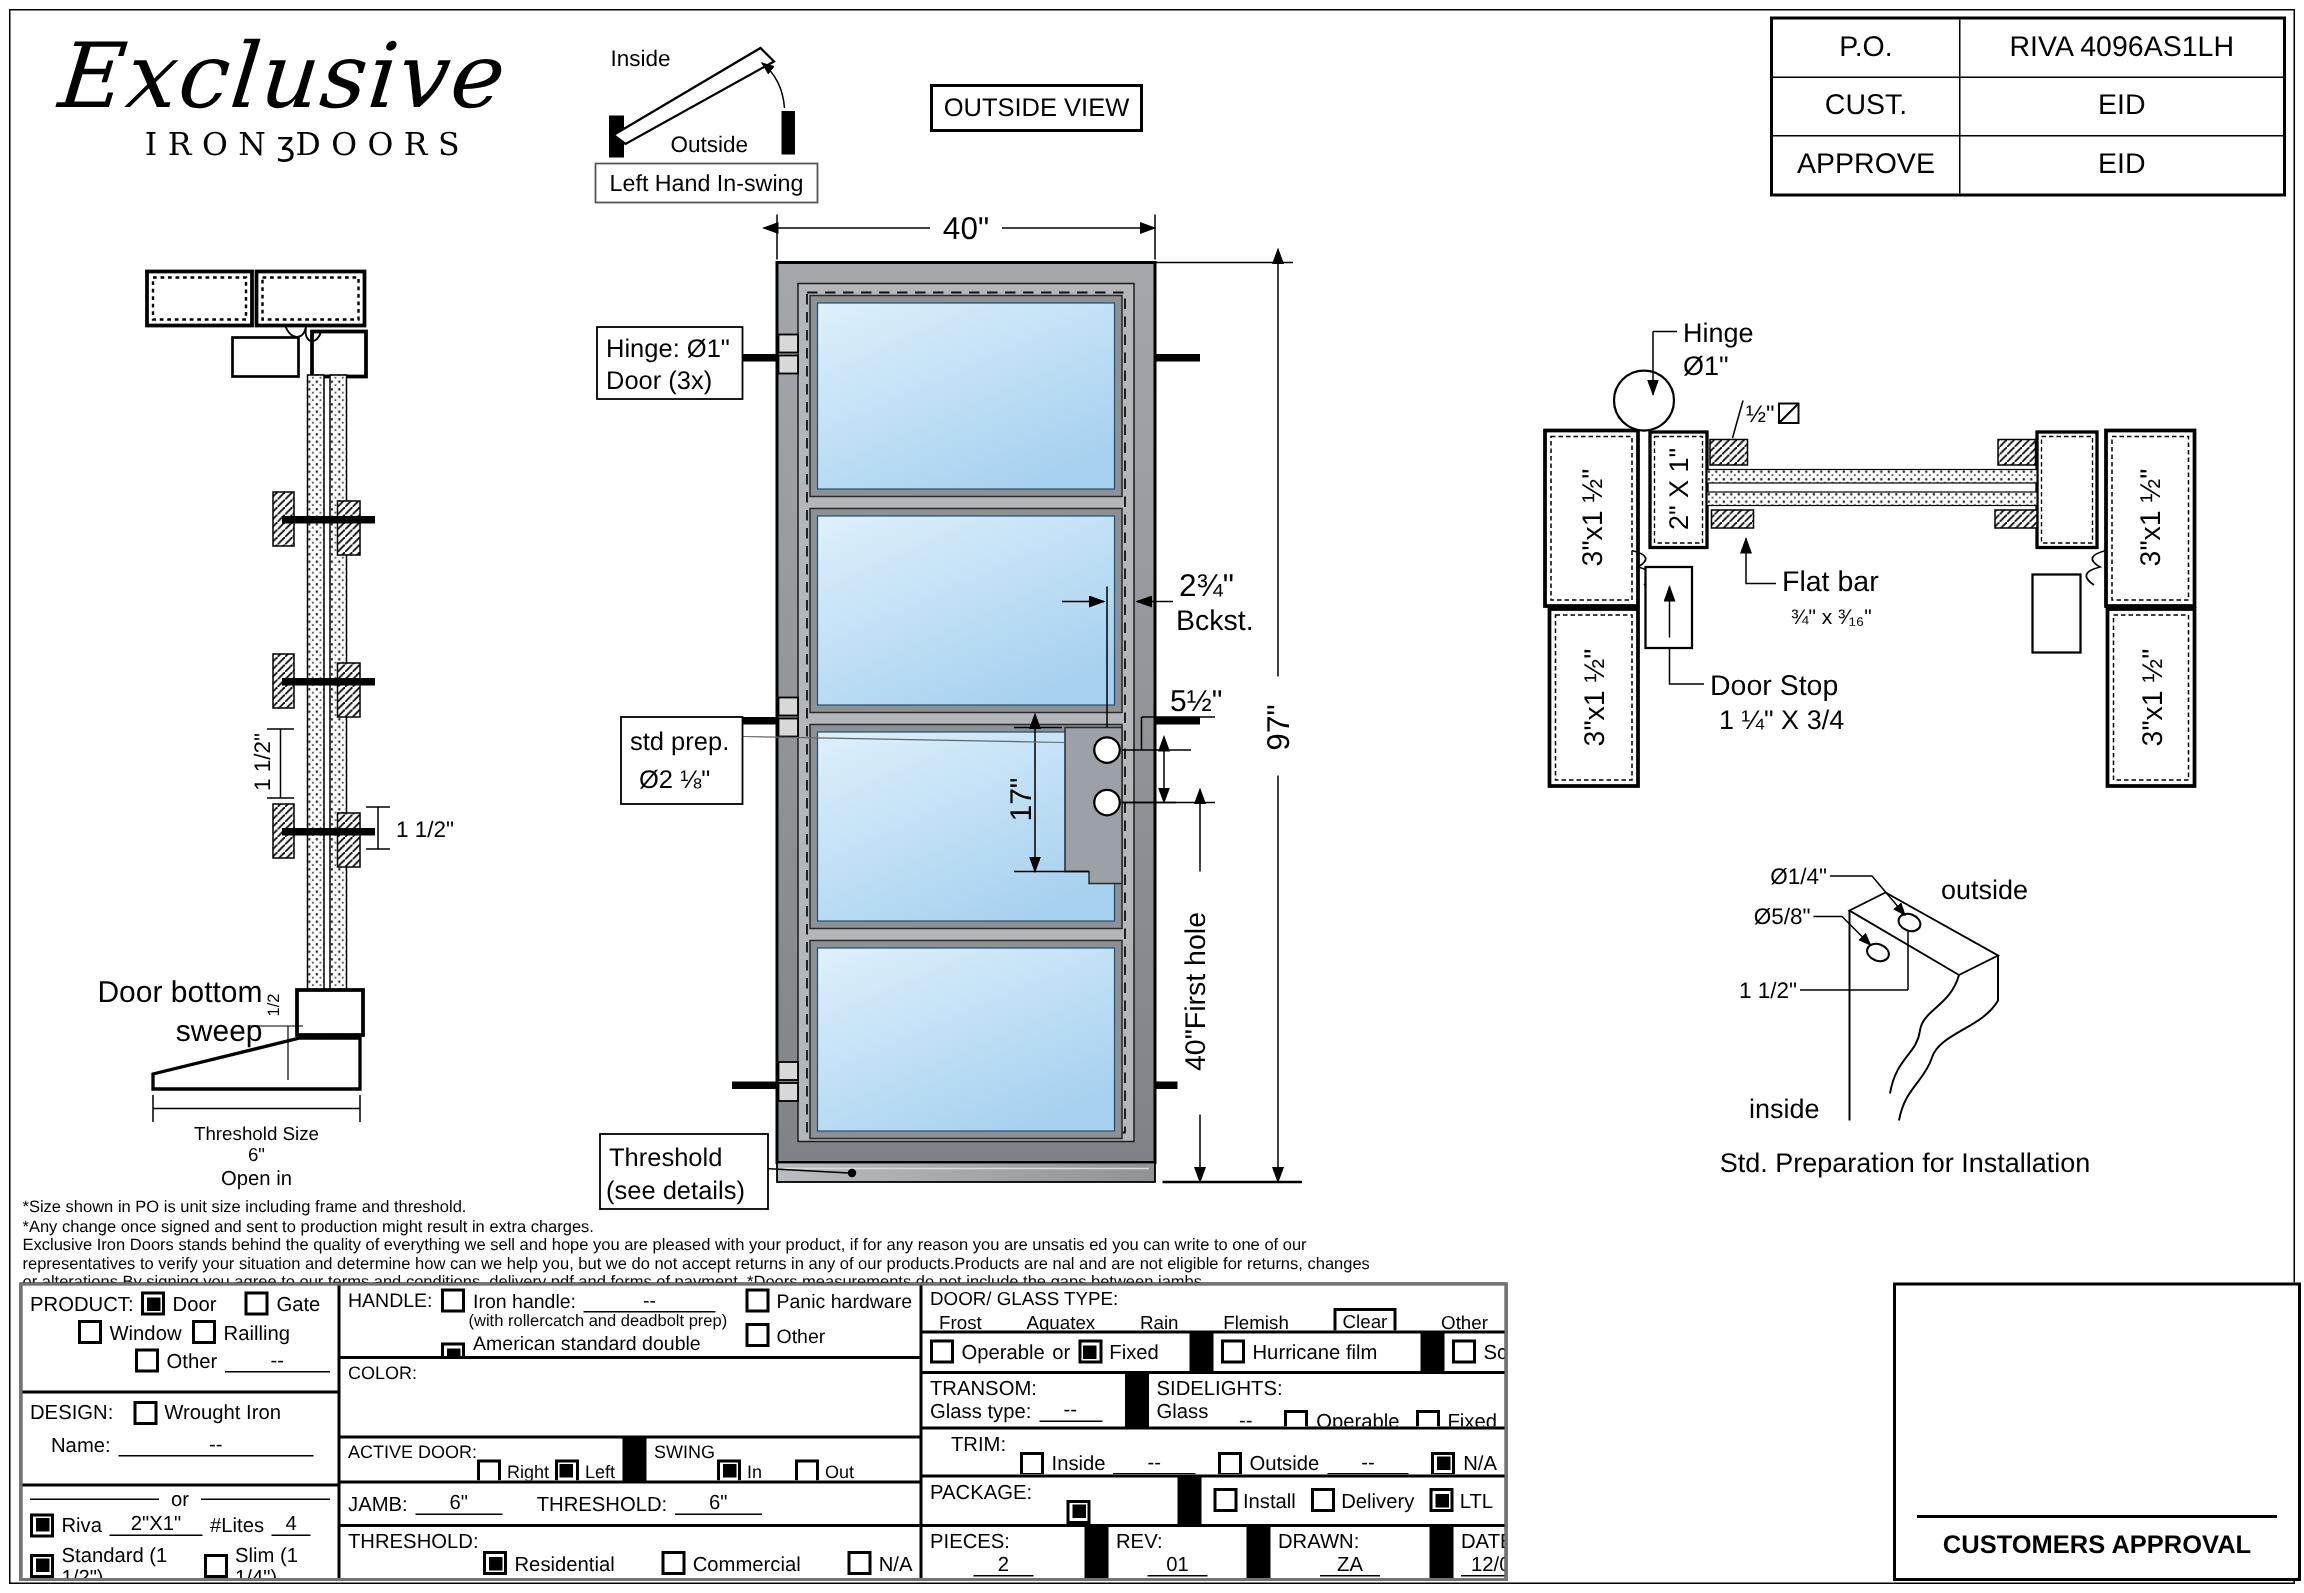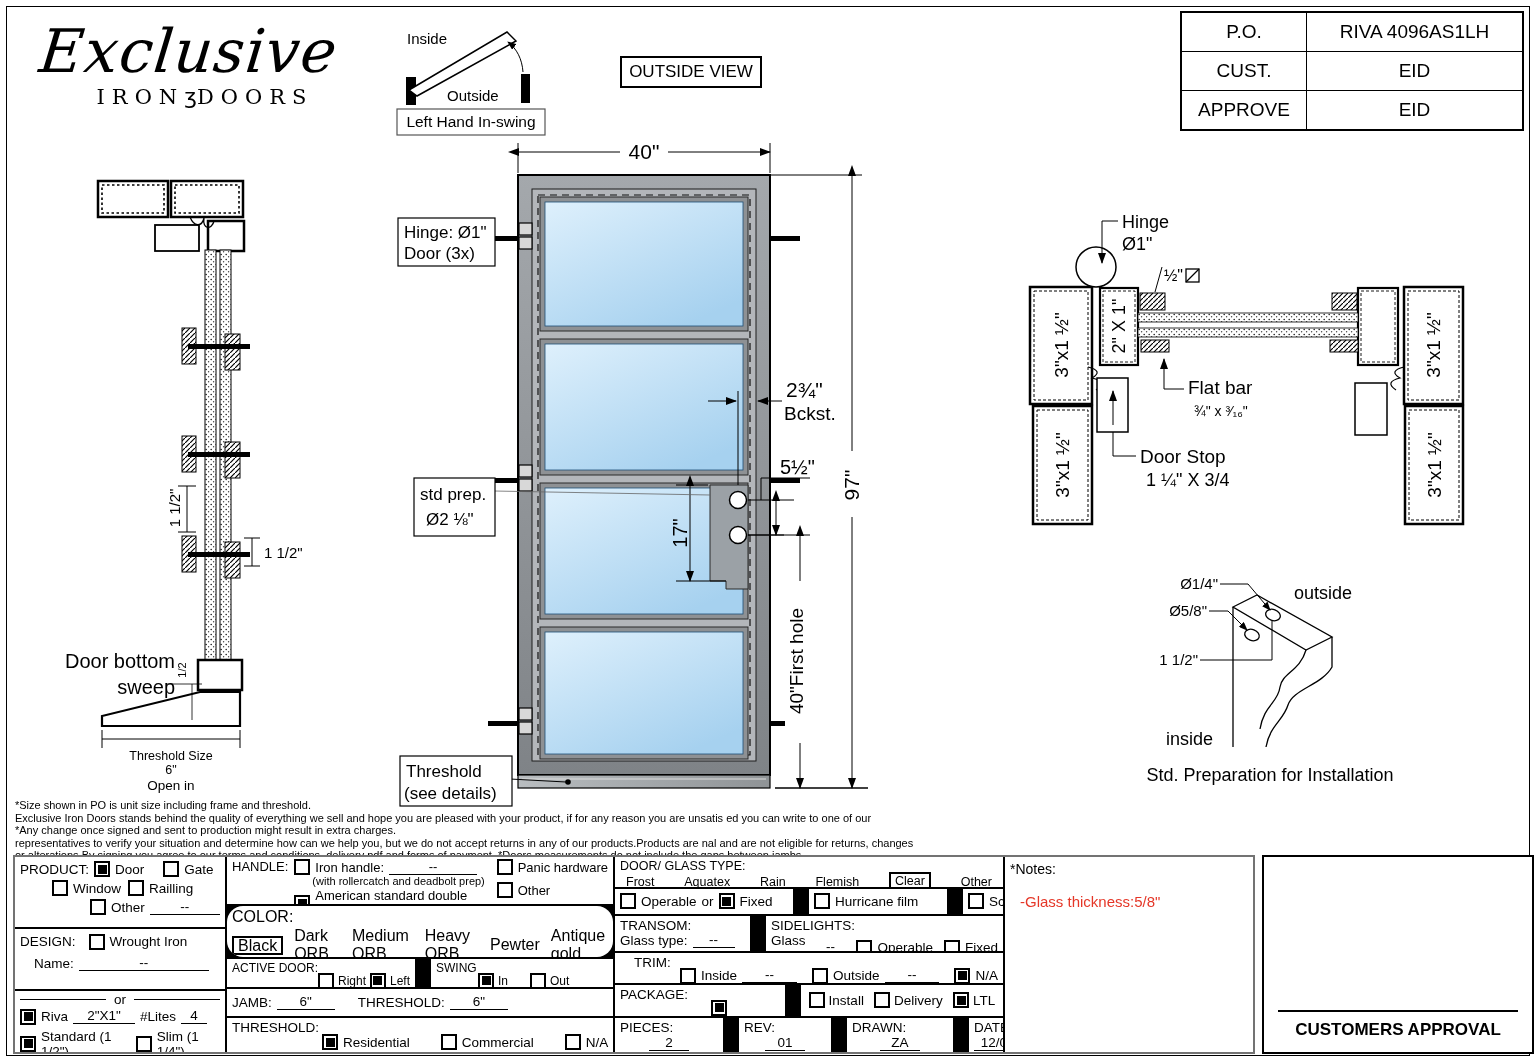--- a/index.html
+++ b/index.html
@@ -390,22 +390,22 @@
       <line x1="142" y1="107" x2="142" y2="68" stroke="#000" stroke-width="1"></line>
       <text x="68" y="112" font-size="15" text-anchor="end">1 1/2"</text>
     </g>
     <text x="164" y="46" font-size="18">outside</text>
     <text x="36" y="192" font-size="18">inside</text>
     <text x="140" y="228" font-size="18" text-anchor="middle">Std. Preparation for Installation</text>
   </svg>
 
   <div class="abs disc" style="left:15px;top:799px;">
     <div>*Size shown in PO is unit size including frame and threshold.</div>
+    <div>*Any change once signed and sent to production might result in extra charges.</div>
     <div>Exclusive Iron Doors stands behind the quality of everything we sell and hope you are pleased with your product, if for any reason you are unsatis   ed you can write to one of our</div>
-    <div>*Any change once signed and sent to production might result in extra charges.</div>
     <div>representatives to verify your situation and determine how can we help you, but we do not accept returns in any of our products.Products are   nal and are not eligible for returns, changes</div>
     <div>or alterations.By signing you agree to our terms and conditions, delivery pdf and forms of payment.  *Doors measurements do not include the gaps between jambs</div>
   </div>
 
   <div class="form" style="height:195px;">
 
     <div class="col" style="width:210px;">
       <div class="cell" style="height:70px;">
         <div class="row" style="margin-top:2px;">
           <span>PRODUCT:</span>
@@ -480,30 +480,22 @@
               <span class="cb"></span>
               <span>Panic hardware</span>
             </div>
             <div class="row" style="margin-top:7px;">
               <span class="cb"></span>
               <span>Other</span>
             </div>
           </div>
         </div>
       </div>
-      <div class="cell" style="height:52px;font-size:16px;border-radius:16px;">
+      <div class="cell" style="height:52px;font-size:12px;">
         <div>COLOR:</div>
-        <div class="row" style="margin-top:1px;gap:11px;">
-          <span class="sel">Black</span>
-          <span>Dark ORB</span>
-          <span>Medium ORB</span>
-          <span>Heavy ORB</span>
-          <span>Pewter</span>
-          <span>Antique gold</span>
-        </div>
 
       </div>
       <div class="subgrid" style="height:28px;">
         <div class="cell" style="width:178px;font-size:12px;">
           <div>ACTIVE DOOR:</div>
           <div class="row" style="justify-content:flex-end;gap:4px;margin-top:-2px;">
             <span class="cb"></span>
             <span>Right</span>
             <span class="cb on"></span>
             <span>Left</span>
@@ -639,26 +631,20 @@
           <div>DRAWN:</div>
           <div style="text-align:center;"><span class="uv" style="width:40px;">ZA</span></div>
         </div>
         <div class="cell" style="flex:1;">
           <div>DATE:</div>
           <div style="text-align:center;"><span class="uv" style="width:66px;">12/09/22</span></div>
         </div>
       </div>
     </div>
 
-    <div class="col" style="width:248px;">
-      <div class="cell" style="height:195px;">
-        <div style="font-size:14px;margin-top:2px;">*Notes:</div>
-        <div style="font-size:15px;color:#e53728;margin:16px 0 0 10px;">-Glass thickness:5/8"</div>
-      </div>
-    </div>
   </div>
 
   <div class="appr" style="left:1262px;top:855px;width:268px;height:195px;">
     <div class="sig"></div>
     <div class="lbl">CUSTOMERS APPROVAL</div>
   </div>
 
 </div>
 
 </body></html>

